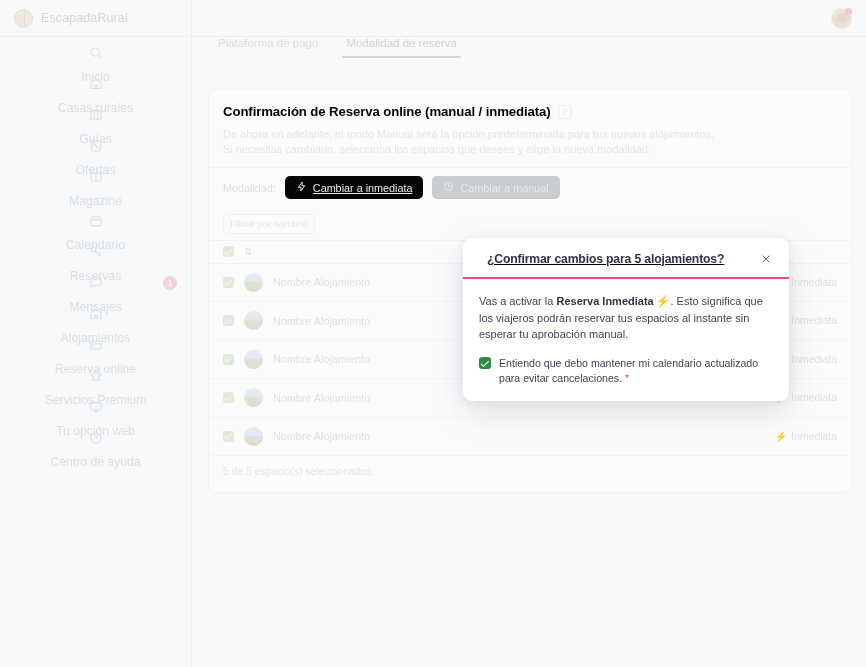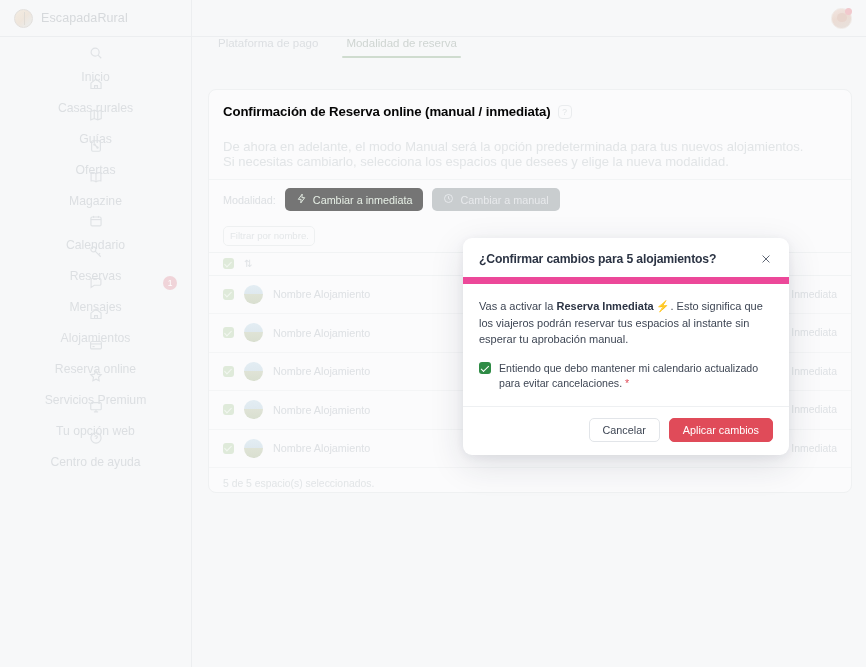--- a/index.html
+++ b/index.html
@@ -112,35 +112,35 @@
   .card-title-row { display: flex; align-items: center; gap: 7px; }
   .card-title {
     font-size: 13.2px; font-weight: bold; color: #000000; letter-spacing: -0.1px;
   }
   .help-icon {
     width: 14px; height: 14px; border-radius: 4px;
     border: 1px solid #eaecee; display:flex; align-items:center; justify-content:center;
     color:#e2e5e7; font-size: 8.5px; cursor: pointer;
   }
   .card-desc {
-    margin-top: 20px; font-size: 13px; line-height: 15px; color: #e2e5e7;
+    margin-top: 8px; font-size: 11px; line-height: 15px; color: #e2e5e7;
   }
 
   .mode-row {
     display: flex; align-items: center; gap: 9px;
     padding: 8px 14px 10px 14px;
     border-top: 1px solid #f2f4f5;
   }
   .mode-label { font-size: 10.8px; color: #dde0e3; }
   .btn-mode {
     display: flex; align-items: center; gap: 6px;
     height: 23px; padding: 0 11px; border-radius: 5px;
     font-size: 10.8px; border: none; cursor: pointer;
   }
-  .btn-mode.green { background: #737373; color: #e6efe5; }
+  .btn-mode.green { background: #000000; color: #e6efe5; text-decoration: underline; }
   .btn-mode.gray  { background: #c8cccf; color: #e8eaec; }
   .btn-mode svg { width: 11px; height: 11px; }
 
   .filter-row { padding: 4px 14px 6px 14px; }
   .filter-input {
     width: 92px; height: 20px; border-radius: 5px;
     border: 1px solid #eef0f1; background: #fbfbfc;
     font-size: 9.6px; color: #e4e7e9; padding: 0 6px;
     font-family: "Liberation Sans", sans-serif;
   }
@@ -190,22 +190,23 @@
   }
   .modal {
     position: absolute;
     left: 271px; top: 238px; width: 326px;
     background: #ffffff; border-radius: 9px;
     box-shadow: 0 10px 34px rgba(30,40,60,0.13), 0 2px 8px rgba(30,40,60,0.06);
     overflow: hidden;
   }
   .modal-head {
     display: flex; align-items: center; justify-content: space-between;
-    padding: 13px 16px 11px 16px;
-    border-bottom: 7px solid #ec4899;
+    padding: 13px 16px 11px 24px;
+    border-bottom: 2px solid #ec4899;
+    text-decoration: underline;
   }
   .modal-title {
     font-size: 12.2px; font-weight: bold; color: #2c3444; letter-spacing: -0.15px;
   }
   .modal-close {
     width: 15px; height: 15px; color: #5b6472;
     display: flex; align-items: center; justify-content: center;
     cursor: pointer; background: none; border: none; font-size: 13px;
   }
   .modal-body { padding: 14px 16px 14px 16px; }
@@ -537,20 +538,16 @@
 
       <div class="modal-body">
         <p class="modal-text"><span>Vas a activar la </span><b>Reserva Inmediata</b> <span class="bolt">⚡</span><span>. Esto significa que los viajeros podrán reservar tus espacios al instante sin esperar tu aprobación manual.</span></p>
 
         <div class="check-row">
           <span class="cb-green"></span>
           <span class="check-label"><span>Entiendo que debo mantener mi calendario actualizado para evitar cancelaciones.</span> <span class="req">*</span></span>
         </div>
       </div>
 
-      <div class="modal-foot">
-        <button class="btn btn-cancel">Cancelar</button>
-        <button class="btn btn-apply">Aplicar cambios</button>
-      </div>
     </div>
 
   </section>
 </div>
 
 </body></html>

